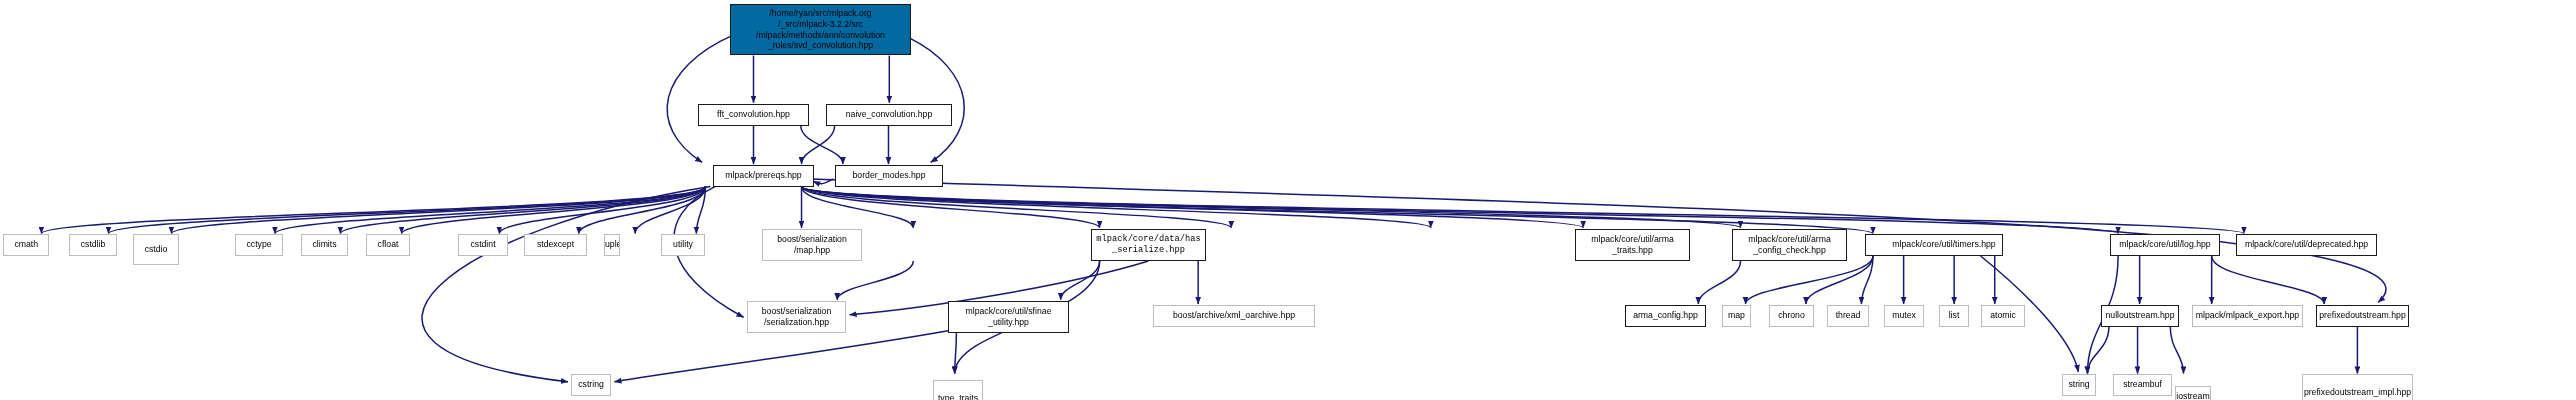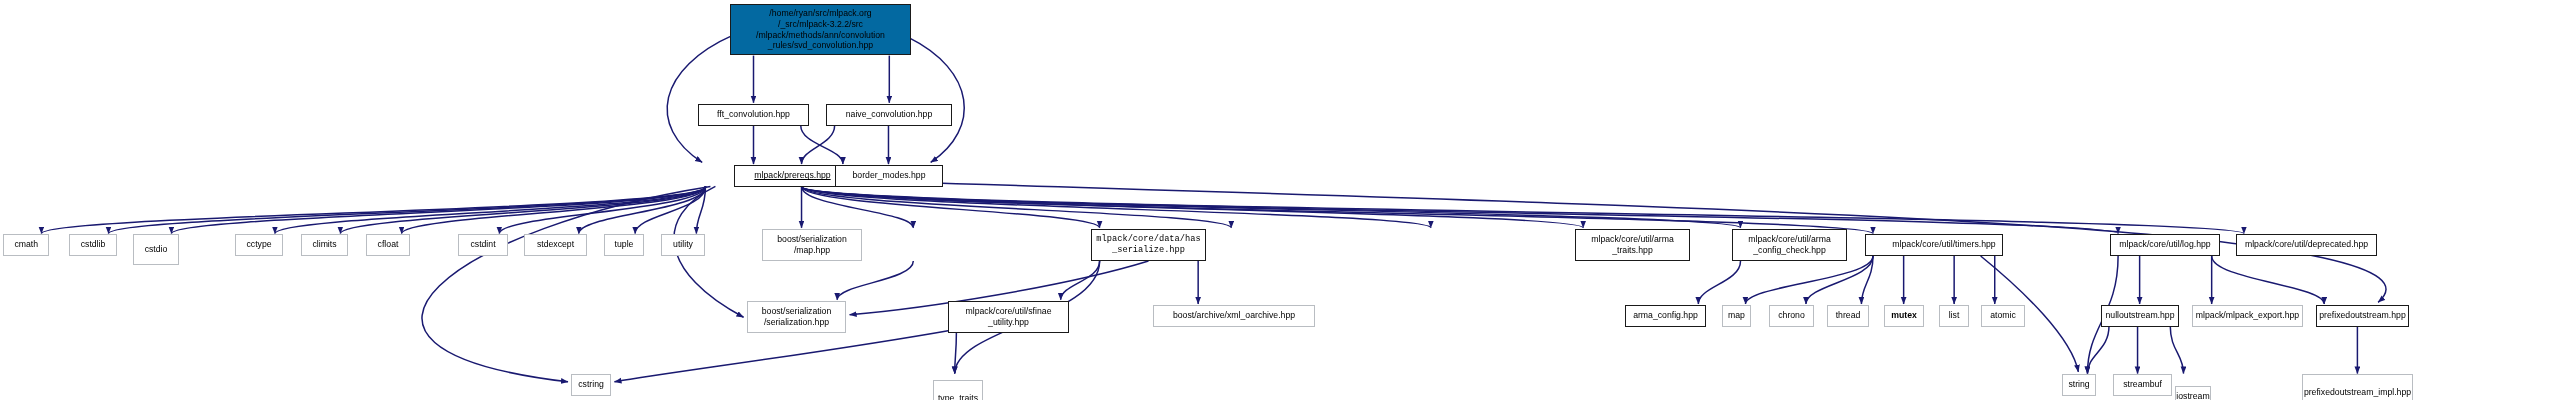--- a/index.html
+++ b/index.html
@@ -82,31 +82,31 @@
         <path d="M 2621 394 C 2621 423, 2637 428, 2637 451" fill="none" stroke="#191970" stroke-width="1.8" marker-end="url(#ah)"></path>
         <path d="M 2847 394 C 2847 423, 2847 428, 2847 451" fill="none" stroke="#191970" stroke-width="1.8" marker-end="url(#ah)"></path>
       </g>
   </svg>
 <div class="node root" style="left: 730px; top: 4.1px; width: 181px; height: 51px;">/home/ryan/src/mlpack.org
 /_src/mlpack-3.2.2/src
 /mlpack/methods/ann/convolution
 _rules/svd_convolution.hpp</div>
     <div class="node internal" style="left: 698px; top: 104px; width: 111px; height: 21.5px;">fft_convolution.hpp</div>
     <div class="node internal" style="left: 826px; top: 104px; width: 126px; height: 21.5px;">naive_convolution.hpp</div>
-    <div class="node internal" style="left: 734px; top: 165px; width: 117px; height: 21.5px; text-decoration: underline;">mlpack/prereqs.hpp</div>
+    <div class="node internal" style="left: 713px; top: 165px; width: 101px; height: 21.5px;">mlpack/prereqs.hpp</div>
     <div class="node internal" style="left: 835px; top: 165px; width: 108px; height: 21.5px;">border_modes.hpp</div>
     <div class="node external" style="left: 3.3px; top: 234px; width: 46px; height: 21.5px;">cmath</div>
     <div class="node external" style="left: 69px; top: 234px; width: 48px; height: 21.5px;">cstdlib</div>
     <div class="node external" style="left: 133px; top: 234px; width: 46px; height: 31px;">cstdio</div>
     <div class="node external" style="left: 235px; top: 234px; width: 48px; height: 21.5px;">cctype</div>
     <div class="node external" style="left: 301px; top: 234px; width: 47px; height: 21.5px;">climits</div>
     <div class="node external" style="left: 366px; top: 234px; width: 44px; height: 21.5px;">cfloat</div>
     <div class="node external" style="left: 458px; top: 234px; width: 50px; height: 21.5px;">cstdint</div>
     <div class="node external" style="left: 524px; top: 234px; width: 63px; height: 21.5px;">stdexcept</div>
-    <div class="node external" style="left: 604px; top: 234px; width: 40px; height: 21.5px;">tuple</div>
+    <div class="node external" style="left: 604px; top: 234px; width: 16px; height: 21.5px;">tuple</div>
     <div class="node external" style="left: 661px; top: 234px; width: 44px; height: 21.5px;">utility</div>
     <div class="node external" style="left: 762px; top: 229px; width: 100px; height: 32px;">boost/serialization
 /map.hpp</div>
     <div class="node internal" style="left: 1091px; top: 229px; width: 115px; height: 32px; font-family: Liberation Mono, monospace;">mlpack/core/data/has
 _serialize.hpp</div>
     <div class="node internal" style="left: 1575px; top: 229px; width: 115px; height: 32px;">mlpack/core/util/arma
 _traits.hpp</div>
     <div class="node internal" style="left: 1732px; top: 229px; width: 115px; height: 32px;">mlpack/core/util/arma
 _config_check.hpp</div>
     <div class="node internal" style="left: 1865px; top: 234px; width: 138px; height: 21.5px; padding-left: 20px;">mlpack/core/util/timers.hpp</div>
@@ -114,21 +114,21 @@
     <div class="node internal" style="left: 2236px; top: 234px; width: 141px; height: 21.5px;">mlpack/core/util/deprecated.hpp</div>
     <div class="node external" style="left: 747px; top: 301px; width: 99px; height: 32px;">boost/serialization
 /serialization.hpp</div>
     <div class="node internal" style="left: 948px; top: 301px; width: 121px; height: 32px;">mlpack/core/util/sfinae
 _utility.hpp</div>
     <div class="node external" style="left: 1153px; top: 305px; width: 162px; height: 21.5px;">boost/archive/xml_oarchive.hpp</div>
     <div class="node internal" style="left: 1625px; top: 305px; width: 81px; height: 21.5px;">arma_config.hpp</div>
     <div class="node external" style="left: 1722px; top: 305px; width: 29px; height: 21.5px;">map</div>
     <div class="node external" style="left: 1769px; top: 305px; width: 45px; height: 21.5px;">chrono</div>
     <div class="node external" style="left: 1827px; top: 305px; width: 42px; height: 21.5px;">thread</div>
-    <div class="node external" style="left: 1884px; top: 305px; width: 40px; height: 21.5px; font-weight: bold;">mutex</div>
+    <div class="node external" style="left: 1884px; top: 305px; width: 40px; height: 21.5px;">mutex</div>
     <div class="node external" style="left: 1939px; top: 305px; width: 30px; height: 21.5px;">list</div>
     <div class="node external" style="left: 1981px; top: 305px; width: 44px; height: 21.5px;">atomic</div>
     <div class="node internal" style="left: 2101px; top: 305px; width: 78px; height: 21.5px;">nulloutstream.hpp</div>
     <div class="node external" style="left: 2192px; top: 305px; width: 111px; height: 21.5px;">mlpack/mlpack_export.hpp</div>
     <div class="node internal" style="left: 2316px; top: 305px; width: 93px; height: 21.5px;">prefixedoutstream.hpp</div>
     <div class="node external" style="left: 571px; top: 374px; width: 40px; height: 21.5px;">cstring</div>
     <div class="node external" style="left: 913px; top: 380px; width: 50px; height: 36px; margin-left: 20px;">type_traits</div>
     <div class="node external" style="left: 2062px; top: 374px; width: 34px; height: 21.5px;">string</div>
     <div class="node external" style="left: 2113px; top: 374px; width: 59px; height: 21.5px;">streambuf</div>
     <div class="node external" style="left: 2175px; top: 374px; width: 36px; height: 21.5px; margin-top: 12px;">iostream</div>

